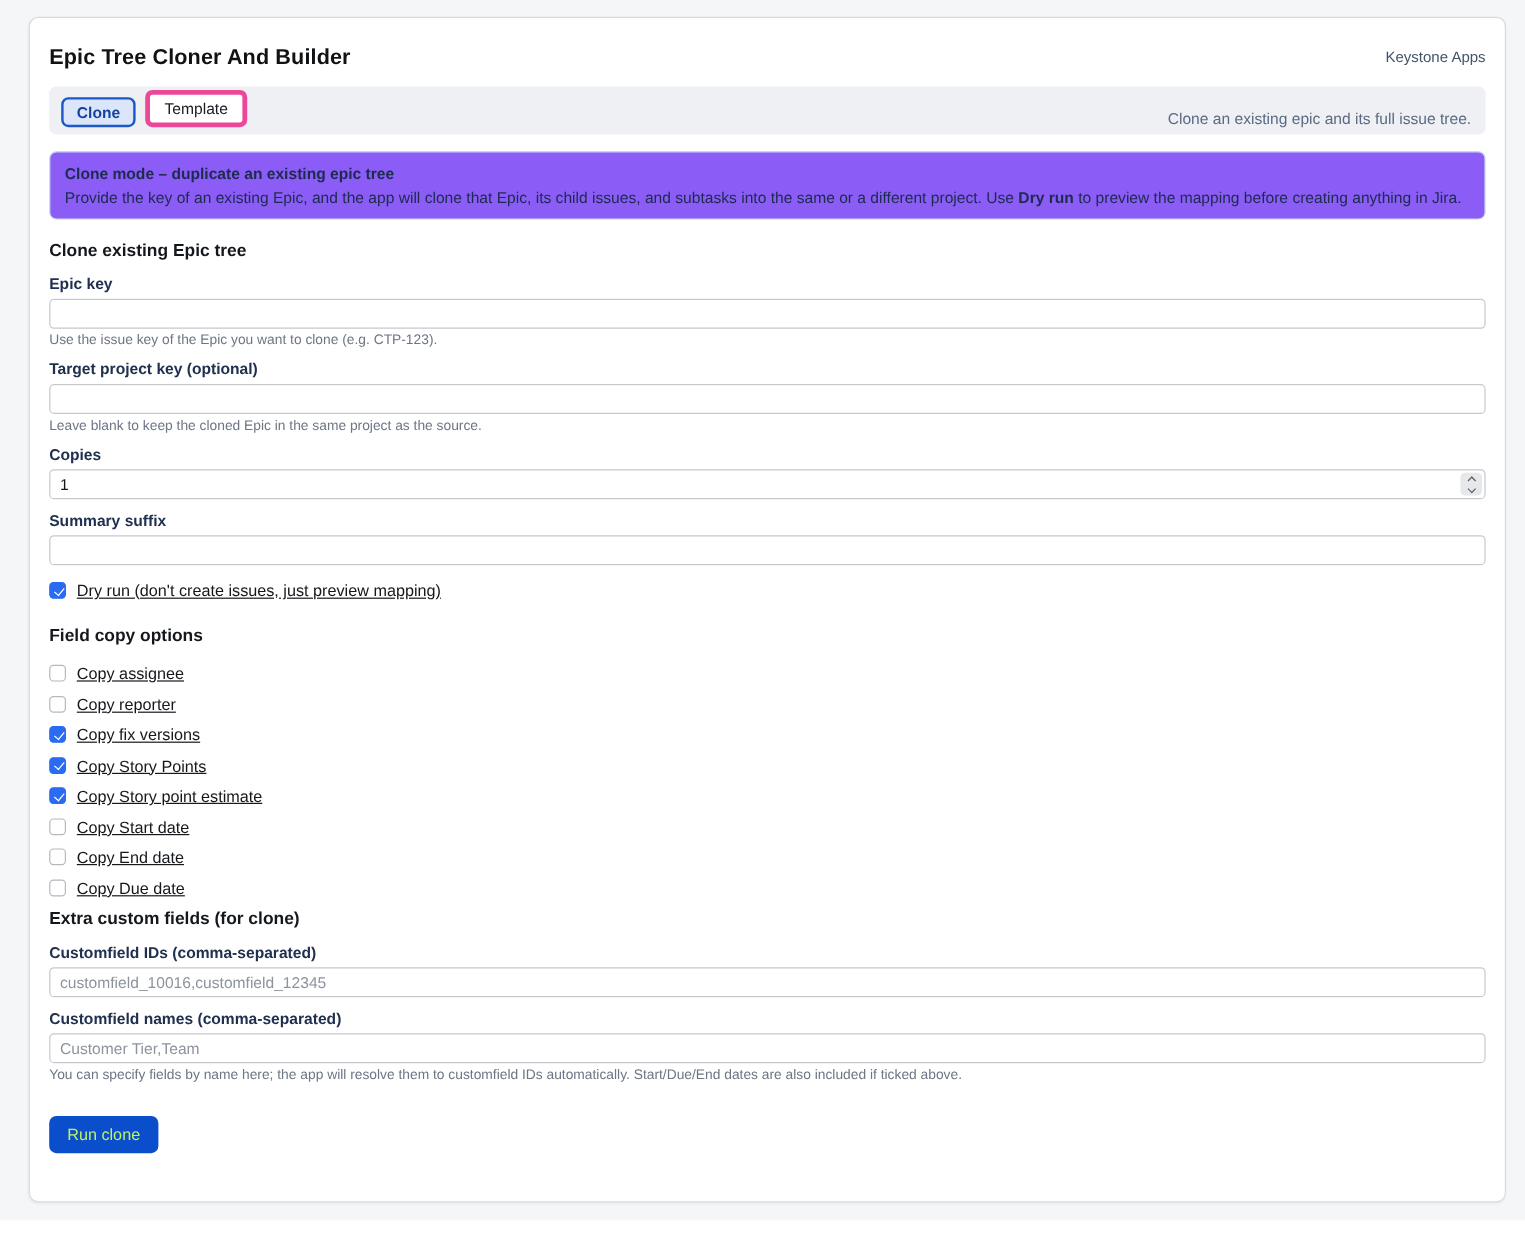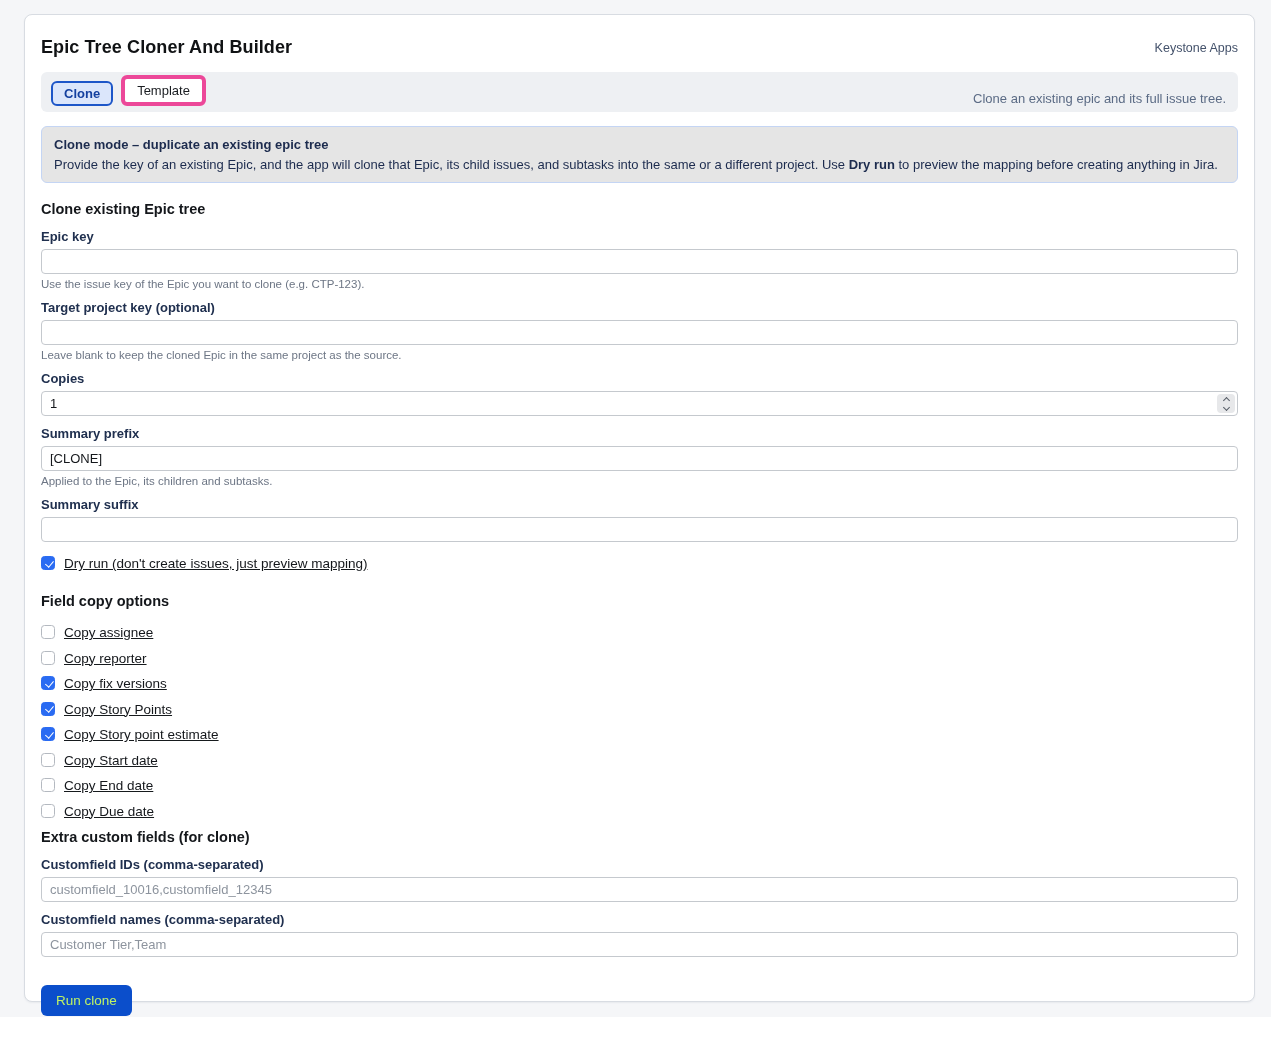--- a/index.html
+++ b/index.html
@@ -72,21 +72,21 @@
   .tab-hint {
     flex: 1;
     text-align: right;
     font-size: 13px;
     color: #5b6b85;
     padding-right: 2px;
     margin-left: 44px;
   }
   
   .infobox {
-    background: #e5e5e5;
+    background: #8b5cf6;
     border: 1px solid #c4d5f4;
     border-radius: 6px;
     padding: 8px 12px;
     font-size: 13px;
     color: #1c2b4e;
     line-height: 1.5;
     margin-bottom: 18px;
   }
   .infobox .t { font-weight: 700; }
   
@@ -234,25 +234,20 @@
       <label>Copies</label>
       <div class="numwrap">
         <input type="text" value="1" style="">
         <div class="spinner">
           <span class="chev up"></span>
           <span class="chev down"></span>
         </div>
       </div>
     </div>
 
-    <div class="group">
-      <label>Summary prefix</label>
-      <input type="text" value="[CLONE]" style="">
-      <div class="help">Applied to the Epic, its children and subtasks.</div>
-    </div>
 
     <div class="group">
       <label>Summary suffix</label>
       <input type="text" value="" style="">
     </div>
 
     <div class="chkrow dryrun">
       <span class="box checked"></span>
       <span class="lbl">Dry run (don't create issues, just preview mapping)</span>
     </div>
@@ -297,18 +292,19 @@
     <h3 class="section gap-xl">Extra custom fields (for clone)</h3>
 
     <div class="group">
       <label>Customfield IDs (comma-separated)</label>
       <input type="text" placeholder="customfield_10016,customfield_12345" style="">
     </div>
 
     <div class="group">
       <label>Customfield names (comma-separated)</label>
       <input type="text" placeholder="Customer Tier,Team" style="">
+      <div class="help">You can specify fields by name here; the app will resolve them to customfield IDs automatically. Start/Due/End dates are also included if ticked above.</div>
     </div>
 
     <button class="run-btn">Run clone</button>
 
   </div>
 </div>
 
 </body></html>

